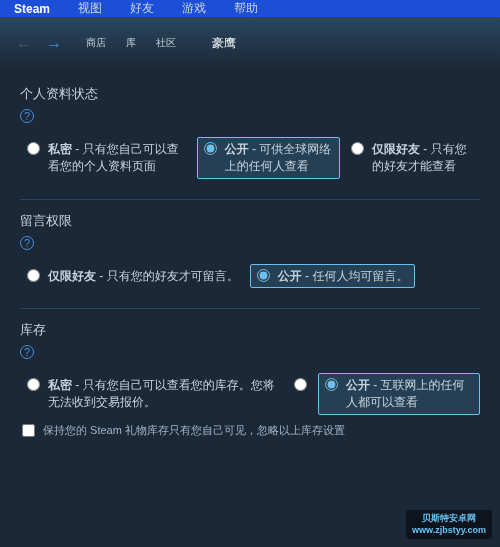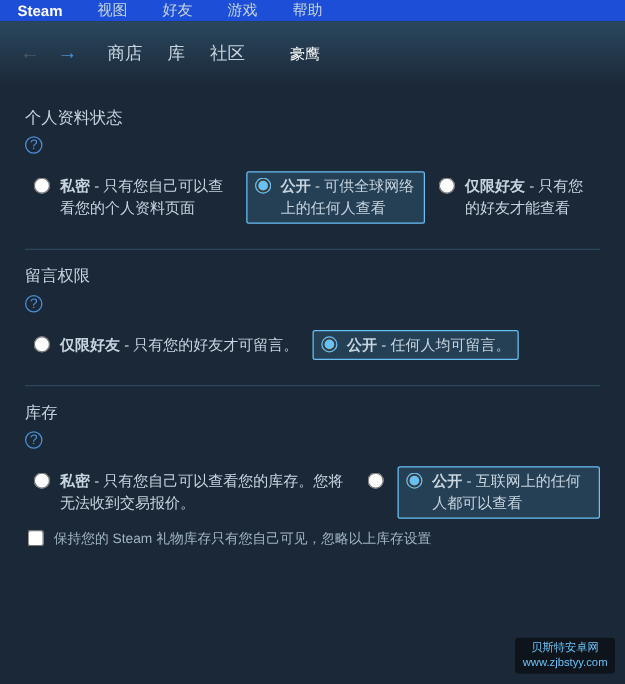--- a/index.html
+++ b/index.html
@@ -69,21 +69,21 @@
     }
 
     .nav-links {
       display: flex;
       gap: 20px;
       align-items: center;
     }
 
     .nav-link {
       color: #c6d4df;
-      font-size: 14px;
+      font-size: 10px;
       cursor: pointer;
       text-decoration: none;
       font-family: Liberation Mono, monospace;
     }
 
     .nav-username {
       color: #ffffff;
       font-size: 12px;
       font-weight: normal;
       margin-left: 16px;
@@ -336,15 +336,15 @@
 
       <div class="checkbox-row">
         <input type="checkbox" class="checkbox-input" style="">
         <span>保持您的 Steam 礼物库存只有您自己可见，忽略以上库存设置</span>
       </div>
     </div>
 
   </div>
 </div>
 
-<div class="watermark" style="font-size:9px; line-height:1.4; text-align:center;">
+<div class="watermark" style="font-size:9px; line-height:1.4; text-align:center;font-weight:bold;">
   贝斯特安卓网<br>www.zjbstyy.com
 </div>
 
 </body></html>

